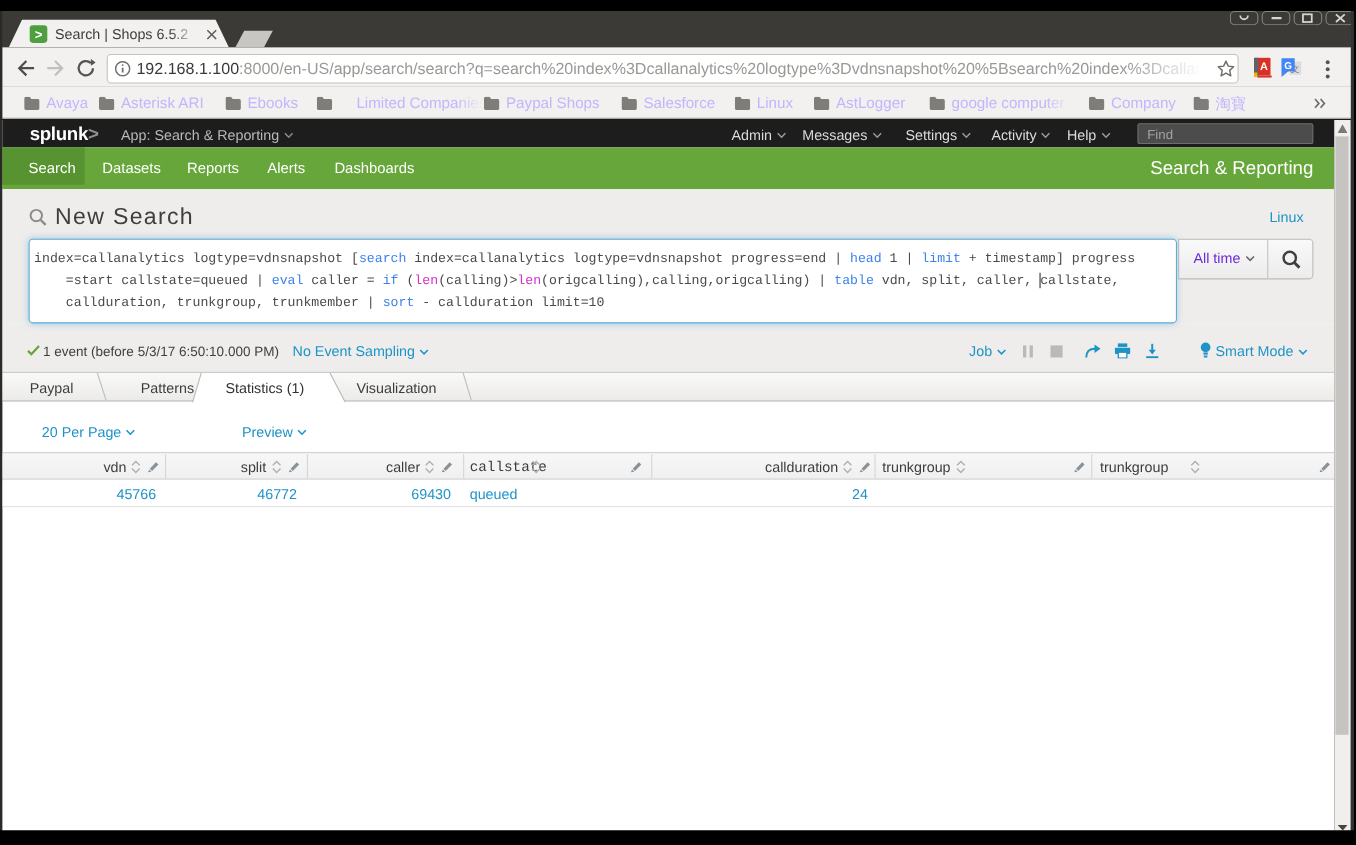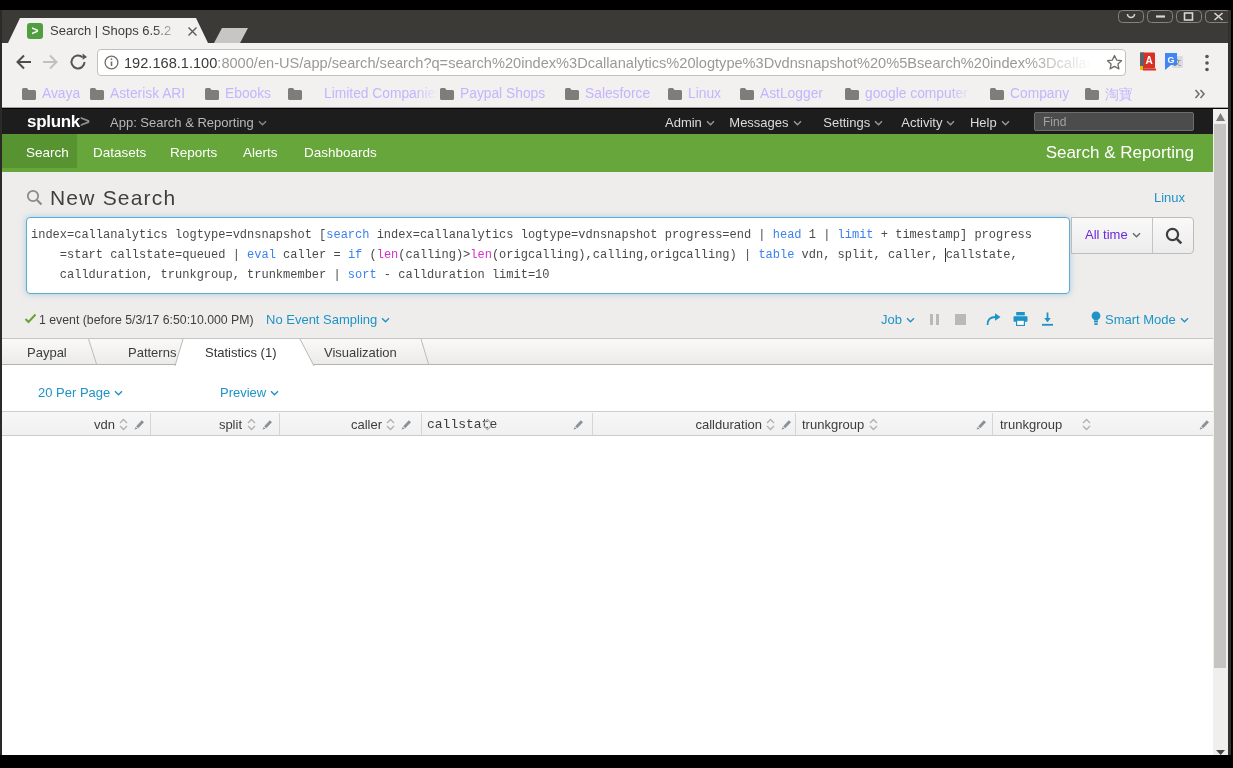--- a/index.html
+++ b/index.html
@@ -353,20 +353,27 @@
     <div class="hc" style="left:998px;">trunkgroup</div>
     <svg class="abs" style="left:1080px;top:6px;" width="9" height="13" viewBox="0 0 9 13">
         <path d="M1 5 L4.5 1.5 L8 5 M1 8 L4.5 11.5 L8 8" fill="none" stroke="#b0b0b0" stroke-width="1.3"></path>
       </svg>
     <svg class="abs" style="left:1196px;top:7px;" width="12" height="11" viewBox="0 0 12 11">
         <path d="M3.2 7.2 L8.8 1.2 L11 3.2 L5.2 9.2 Z" fill="#8a9299"></path>
         <path d="M2.6 7.9 L4.6 9.8 L1.6 10.4 Z" fill="#8a9299"></path>
       </svg>
   </div>
 
+  <div class="abs" style="left:0;top:328px;width:1211px;height:24px;background:#fff;border-bottom:1px solid #e3e3e3;">
+    <div class="rc" style="left:-60px;width:200px;text-align:right;">45766</div>
+    <div class="rc" style="left:68px;width:200px;text-align:right;">46772</div>
+    <div class="rc" style="left:208px;width:200px;text-align:right;">69430</div>
+    <div class="rc" style="left:425px;">queued</div>
+    <div class="rc" style="left:587px;width:200px;text-align:right;">24</div>
+  </div>
 </div>
 
 <div class="abs" style="left:1213px;top:109px;width:15px;height:646px;background:#f0efed;"></div>
 <svg class="abs" style="left:1216px;top:113px;" width="9" height="8" viewBox="0 0 9 8">
     <polygon points="4.5,0 9,8 0,8" fill="#7d7b77"></polygon>
   </svg>
 <div class="abs" style="left:1214px;top:124px;width:12px;height:544px;background:#c6c4c1;"></div>
 <svg class="abs" style="left:1216px;top:750px;" width="9" height="5" viewBox="0 0 9 5">
     <polygon points="0,0 9,0 4.7,5" fill="#474540"></polygon>
   </svg>

